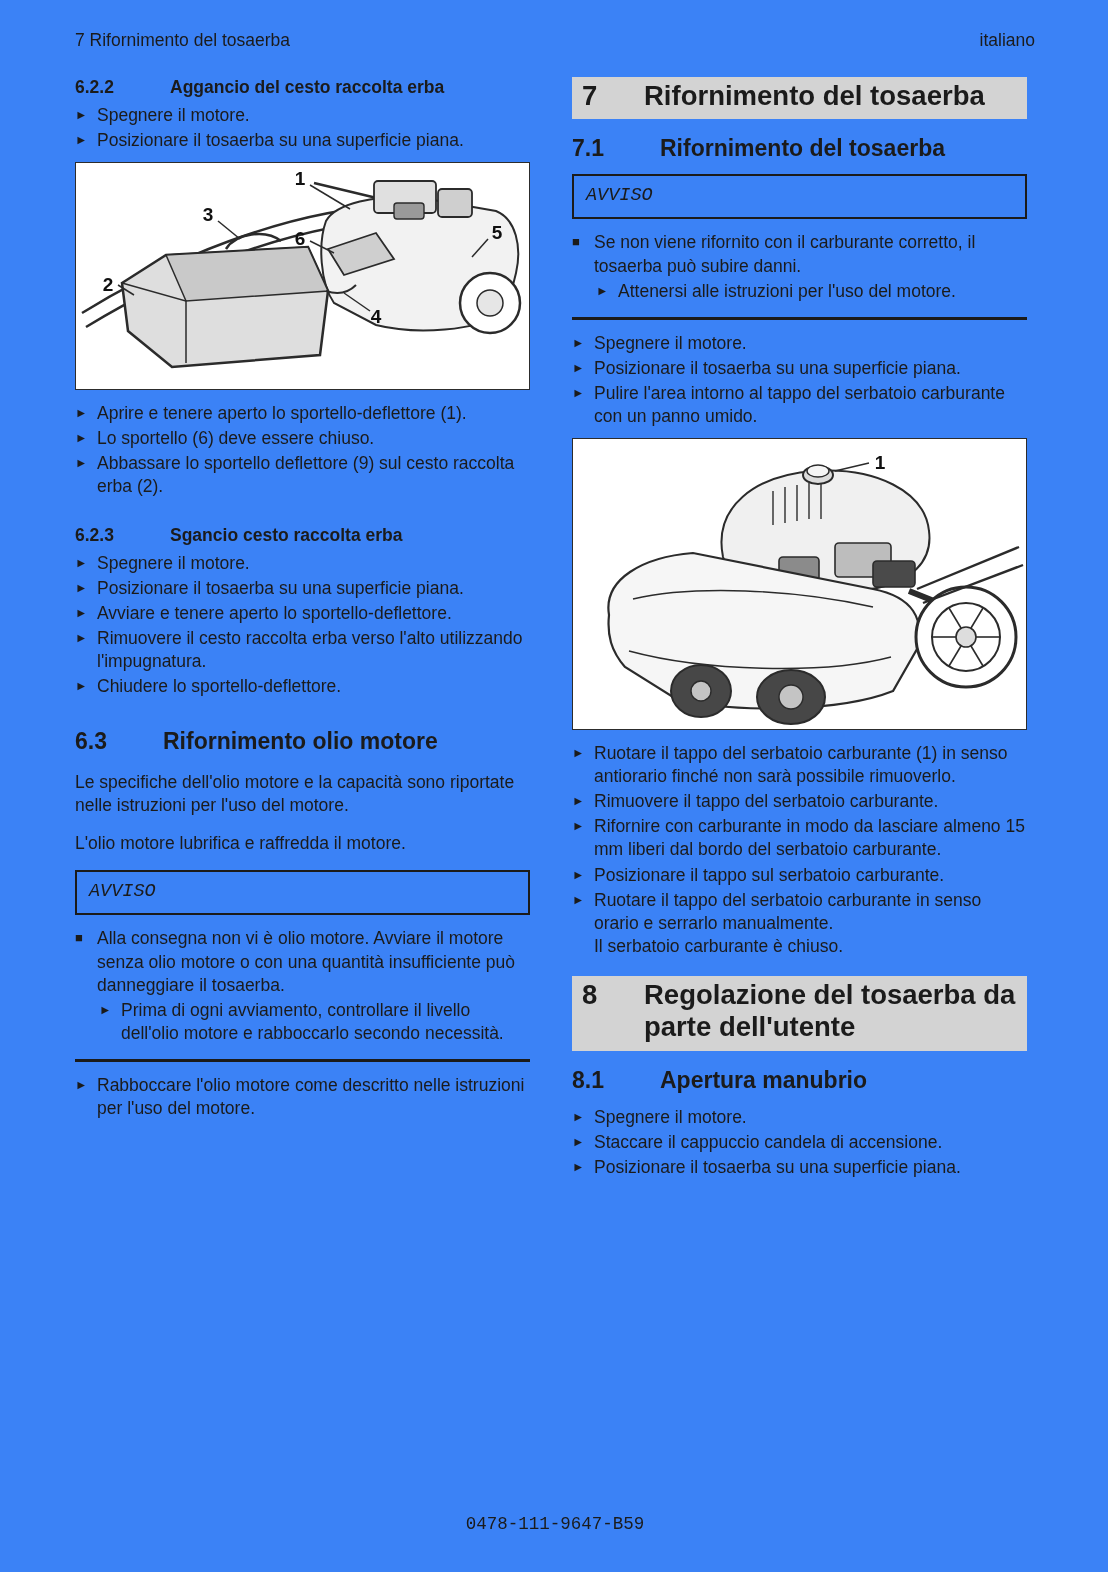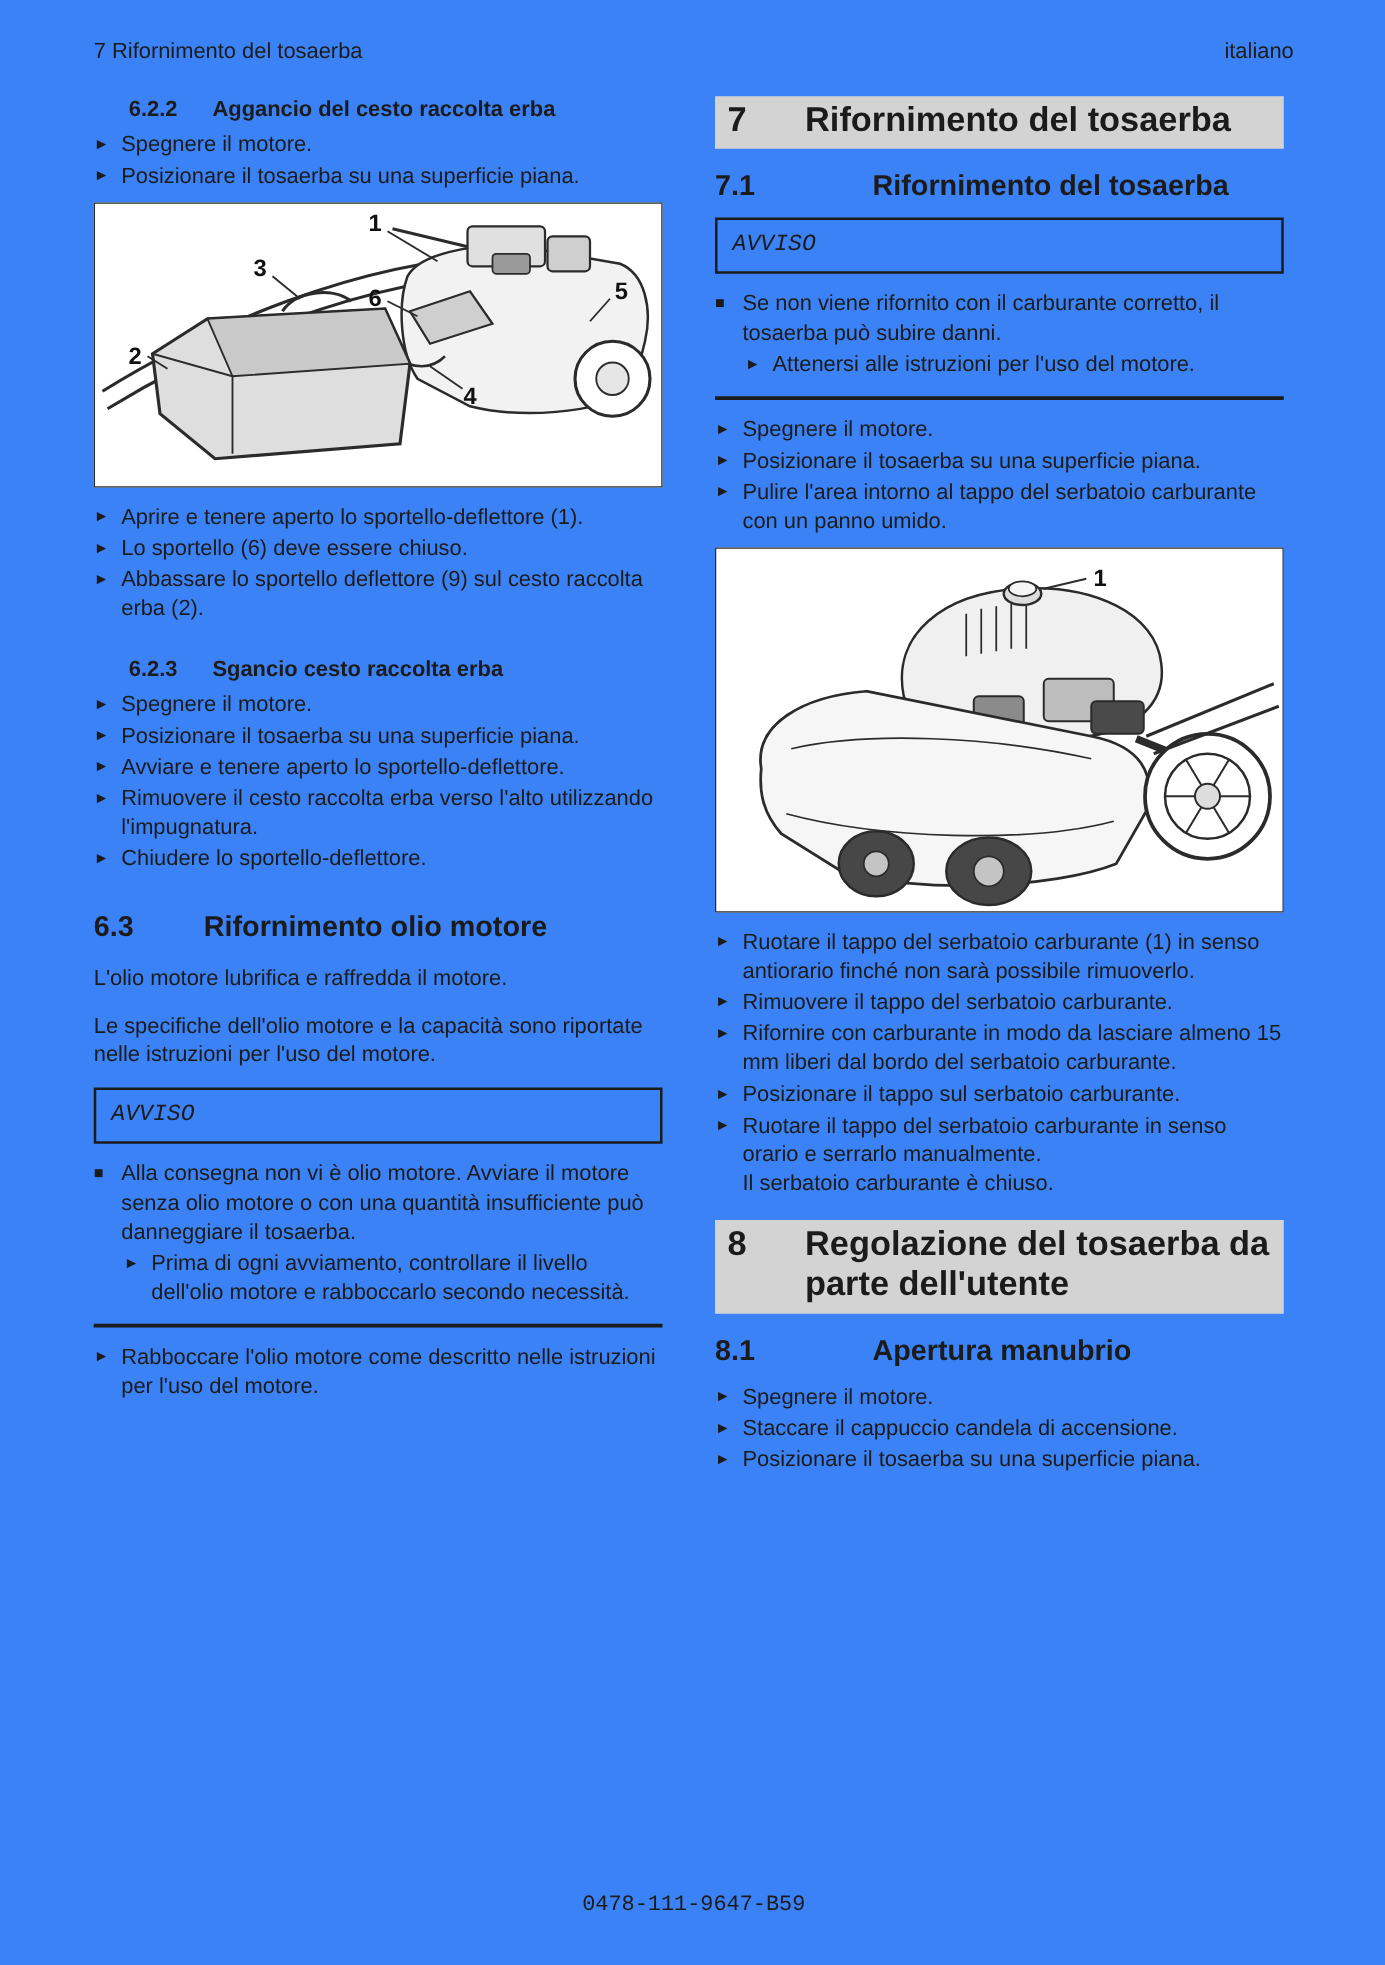--- a/index.html
+++ b/index.html
@@ -7,24 +7,24 @@
   .page {
     width:1108px; height:1572px; position:relative; background:#3b82f6;
     font-family:"Liberation Sans", sans-serif; color:#1b1b1b;
     padding:30px 73px 0 75px; overflow:hidden;
   }
   .hdr { display:flex; justify-content:space-between; font-size:17.5px; margin-bottom:26px; }
   .cols { display:flex; gap:42px; }
   .col { width:455px; }
 
   .h3 { display:flex; font-size:17.5px; font-weight:bold; margin:0 0 6px; }
-  .h3 .num { width:95px; flex:0 0 95px;text-align:center; }
+  .h3 .num { width:95px; flex:0 0 95px; }
   .h2 { display:flex; font-size:23px; font-weight:bold; margin:30px 0 16px; }
   .h2 .num { width:88px; flex:0 0 88px; }
-  .h2.tight { margin:14px 0 12px;gap:38px; }
+  .h2.tight { margin:14px 0 12px; }
   .h1 { display:flex; font-size:27.5px; font-weight:bold; background:#d3d3d3;
         padding:3px 8px 7px 10px; margin:0 0 16px; line-height:1.18; }
   .h1 .num { width:62px; flex:0 0 62px; }
   .h1 .ttl { flex:1; }
 
   .b { display:flex; font-size:17.5px; line-height:1.32; margin:2px 0; }
   .b .m { flex:0 0 22px; font-size:12.5px; padding-top:3px; }
   .b .t { flex:1; }
   .b.square .m { font-size:13px; padding-top:2px; }
   .b.sub { margin-left:24px; }
@@ -153,22 +153,22 @@
       <div class="b">
         <span class="m">►</span>
         <span class="t">Chiudere lo sportello-deflettore.</span>
       </div>
 
       <div class="h2">
         <span class="num">6.3</span>
         <span>Rifornimento olio motore</span>
       </div>
 
+      <p class="para">Le specifiche dell'olio motore e la capacità sono riportate nelle istruzioni per l'uso del motore.</p>
       <p class="para">L'olio motore lubrifica e raffredda il motore.</p>
-      <p class="para">Le specifiche dell'olio motore e la capacità sono riportate nelle istruzioni per l'uso del motore.</p>
 
       <div class="notice-box">
         <span class="notice-title">AVVISO</span>
       </div>
       <div class="notice-body">
         <div class="b square">
           <span class="m">■</span>
           <span class="t">Alla consegna non vi è olio motore. Avviare il motore senza olio motore o con una quantità insufficiente può danneggiare il tosaerba.</span>
         </div>
         <div class="b sub">

